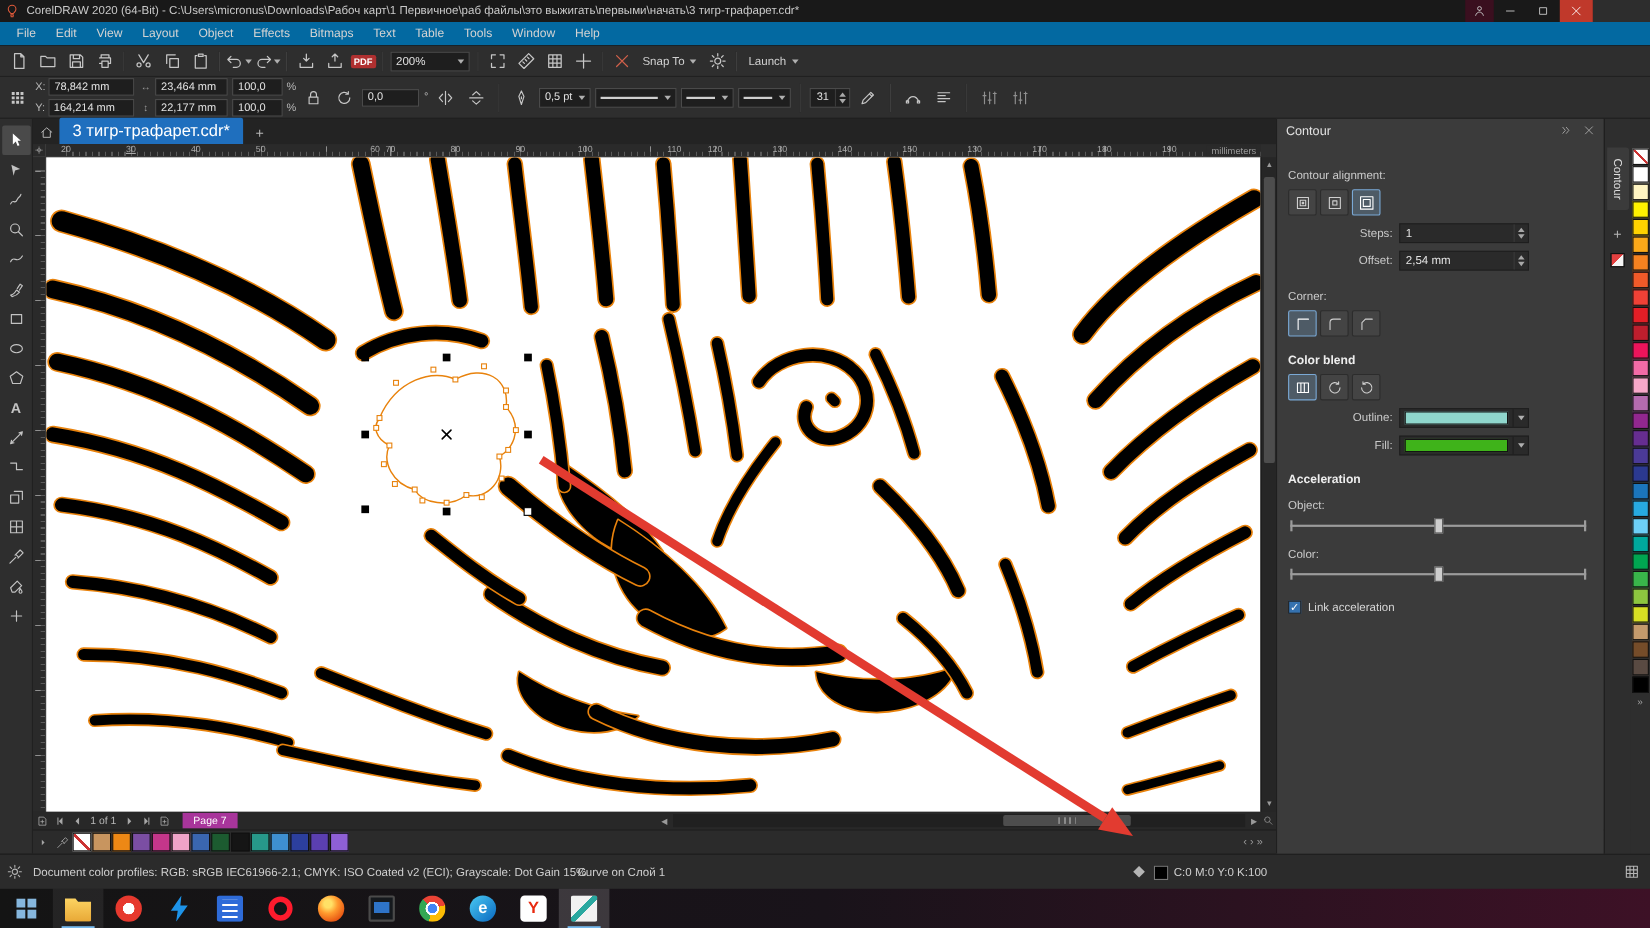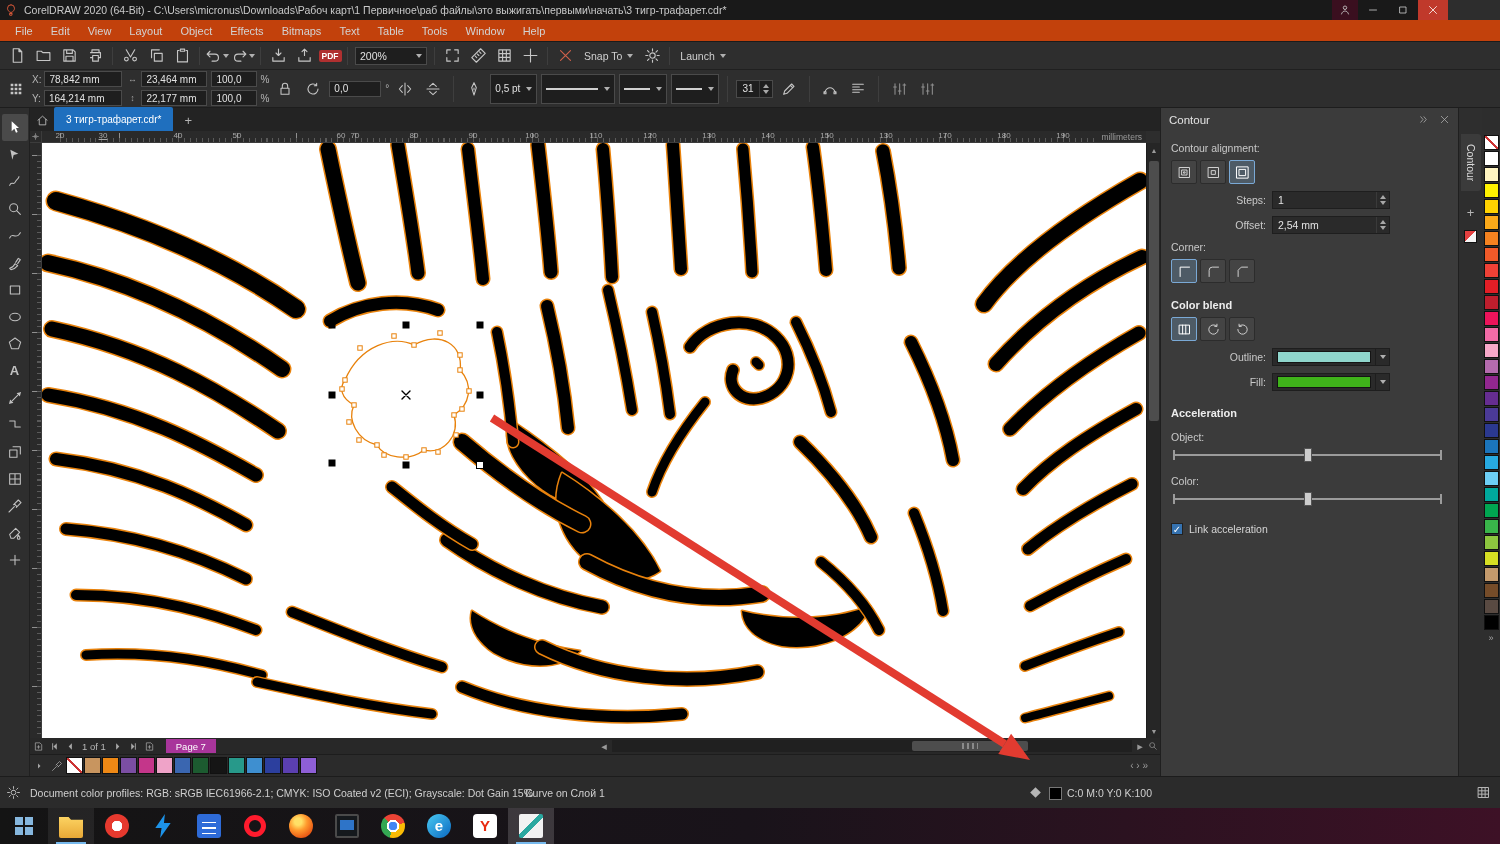--- a/index.html
+++ b/index.html
@@ -10,21 +10,21 @@
   .titlebar{position:absolute;left:0;top:0;width:1448px;height:20px;background:#191919;
             display:flex;align-items:center;padding-left:4px}
   .app-ico{width:14px;height:14px;color:#e05a3a;display:flex;align-items:center;justify-content:center}
   .title-text{margin-left:6px;font-size:10.5px;color:#c9c9c9;white-space:nowrap}
   .win-btns{margin-left:auto;display:flex;height:20px}
   .wb{width:30px;height:20px;display:flex;align-items:center;justify-content:center;color:#cfcfcf}
   .wb svg{width:12px;height:12px}
   .wb.user{background:#3a0f1f;width:26px}
   .wb.close{background:#c0392b;color:#fff}
   
-  .menubar{position:absolute;left:0;top:20px;width:1500px;height:22px;background:#c2410c;
+  .menubar{position:absolute;left:0;top:20px;width:1500px;height:22px;background:#0369a1;
            display:flex;align-items:center;padding-left:6px;border-bottom:1px solid #1b1b1b}
   .menu-item{padding:0 9px;line-height:22px;color:#d3d3d3;font-size:11px;cursor:default}
   
   .toolbar{position:absolute;left:0;top:42px;width:1500px;height:28px;background:#2e2e2e;
            display:flex;align-items:center;padding-left:4px;border-bottom:1px solid #202020}
   .tb-btn{width:26px;height:24px;display:flex;align-items:center;justify-content:center;color:#c6c6c6;border-radius:2px}
   .tb-btn svg{width:17px;height:17px}
   .tb-sep{width:1px;height:18px;background:#1c1c1c;border-right:1px solid #3e3e3e;margin:0 4px}
   .tb-caret{margin-left:1px}
   .caret{width:0;height:0;border-left:3px solid transparent;border-right:3px solid transparent;border-top:4px solid #b0b0b0}
@@ -39,39 +39,39 @@
   .pb-ico svg{width:16px;height:16px}
   .pb-ico.dim{color:#8f8f8f}
   .pb-stack{display:flex;flex-direction:column;gap:3px}
   .pb-row{display:flex;align-items:center;gap:3px;height:16px}
   .pb-lab{color:#b5b5b5;font-size:10px}
   .pb-field{background:#1e1e1e;border:1px solid #4a4a4a;color:#e2e2e2;font-size:10px;height:16px;
             display:flex;align-items:center;padding:0 4px}
   .w72{width:78px}.w64{width:66px}.w48{width:46px}.w56{width:52px}
   .pb-ic-s{width:12px;color:#9f9f9f;font-size:9px;text-align:center}
   .pb-sep{width:1px;height:26px;background:#1c1c1c;border-right:1px solid #3e3e3e;margin:0 4px}
-  .pb-combo{display:flex;align-items:center;background:#1e1e1e;border:1px solid #4a4a4a;height:30px;padding:0 4px;gap:6px;color:#e0e0e0;font-size:10px}
+  .pb-combo{display:flex;align-items:center;background:#1e1e1e;border:1px solid #4a4a4a;height:18px;padding:0 4px;gap:6px;color:#e0e0e0;font-size:10px}
   .linesample{width:52px;height:0;border-top:2px solid #cfcfcf}
   .linesample.short{width:26px}
   .pb-spinner{display:flex;align-items:center;background:#1e1e1e;border:1px solid #4a4a4a;height:18px;padding-left:5px;color:#e0e0e0;font-size:10px}
   .spin{display:flex;flex-direction:column;justify-content:center;gap:2px;width:13px;align-items:center;border-left:1px solid #3a3a3a;margin-left:5px;height:100%}
   .tri-up{width:0;height:0;border-left:3px solid transparent;border-right:3px solid transparent;border-bottom:4px solid #a8a8a8}
   .tri-down{width:0;height:0;border-left:3px solid transparent;border-right:3px solid transparent;border-top:4px solid #a8a8a8}
   
   .toolbox{position:absolute;left:0;top:108px;width:30px;height:668px;background:#2e2e2e;border-right:1px solid #202020;
            display:flex;flex-direction:column;align-items:center;padding-top:6px}
   .tool{width:26px;height:27px;display:flex;align-items:center;justify-content:center;color:#c2c2c2;border-radius:2px}
   .tool svg{width:16px;height:16px}
   .tool.active{background:#4a4a4a;color:#fff}
   .tool .tA{font-size:13px;font-weight:bold;color:#c2c2c2}
   
   .tabbar{position:absolute;left:30px;top:108px;width:1130px;height:23px;background:#232323;display:flex;align-items:flex-end}
   .home-btn{width:20px;height:20px;display:flex;align-items:center;justify-content:center;color:#bdbdbd;margin:0 2px 1px 2px}
   .home-btn svg{width:13px;height:13px}
-  .doctab{height:21px;background:#1f6fbe;color:#fff;display:flex;align-items:center;padding:12px 12px;font-size:10px;border-radius:2px 2px 0 0}
+  .doctab{height:21px;background:#1f6fbe;color:#fff;display:flex;align-items:center;padding:12px 12px;font-size:15px;border-radius:2px 2px 0 0}
   .addtab{width:18px;height:18px;display:flex;align-items:center;justify-content:center;color:#b5b5b5;margin:0 0 2px 6px;font-size:13px}
   
   .ruler-corner{position:absolute;left:30px;top:131px;width:12px;height:12px;background:#2a2a2a;border-right:1px solid #3c3c3c;border-bottom:1px solid #3c3c3c;color:#9a9a9a;display:flex;align-items:center;justify-content:center}
   .ruler-corner svg{width:9px;height:9px}
   .hruler{position:absolute;left:42px;top:131px;width:1104px;height:12px;background-color:#2a2a2a;border-bottom:1px solid #3c3c3c;
           background-image:repeating-linear-gradient(90deg,#5a5a5a 0 1px,transparent 1px 5.9px),repeating-linear-gradient(90deg,#909090 0 1px,transparent 1px 59px);
           background-size:100% 4px,100% 9px;background-repeat:no-repeat;background-position:18px 100%,18px 100%}
   .hruler .rlab{position:absolute;top:0;width:22px;margin-left:-11px;text-align:center;font-size:8px;color:#a8a8a8}
   .hruler .unit{position:absolute;right:4px;top:1px;font-size:8.5px;color:#9a9a9a;background:#2a2a2a;padding-left:4px}
   .vruler{position:absolute;left:30px;top:143px;width:12px;height:595px;background-color:#2a2a2a;border-right:1px solid #3c3c3c;
@@ -109,21 +109,21 @@
   .sb-ic{width:16px;height:16px;color:#b5b5b5}
   .sb-ic svg{width:15px;height:15px}
   .sb-sw{width:13px;height:13px;border:1px solid #777;display:inline-block}
   
   .docker{position:absolute;left:1160px;top:108px;width:298px;height:668px;background:#3b3b3b;border-left:1px solid #1f1f1f;z-index:10}
   .dk-head{height:24px;display:flex;align-items:center;padding:0 8px;gap:8px}
   .dk-title{font-size:11.5px;color:#e3e3e3}
   .dk-headic{margin-left:auto;display:flex;gap:10px;color:#b5b5b5}
   .dk-headic svg{width:11px;height:11px}
   .dk-body{padding:4px 14px 0 10px}
-  .dk-label{color:#c9c9c9;font-size:10.5px;margin-top:6px}
+  .dk-label{color:#c9c9c9;font-size:10.5px;margin-top:18px}
   .dk-btnrow{display:flex;gap:3px;margin:6px 0 4px 0}
   .dk-btn{width:26px;height:24px;border:1px solid #2c2c2c;background:#444;color:#cfcfcf;border-radius:2px;display:flex;align-items:center;justify-content:center}
   .dk-btn svg{width:15px;height:15px}
   .dk-btn.active{border-color:#7aa9d6;background:#4e5b66;color:#fff}
   .dk-fieldrow{display:flex;align-items:center;justify-content:flex-end;margin:7px 0;padding-right:54px;gap:6px}
   .dk-rlabel{color:#c9c9c9;font-size:10.5px}
   .dk-input{display:flex;align-items:center;background:#2a2a2a;border:1px solid #1e1e1e;height:18px;width:118px;color:#e3e3e3;font-size:10.5px}
   .dk-input .val{flex:1;padding:0 5px}
   .dk-section{color:#ededed;font-weight:bold;font-size:11px;margin-top:16px}
   .dk-swcombo{display:flex;align-items:center;background:#2a2a2a;border:1px solid #1e1e1e;height:18px;width:118px}
@@ -559,29 +559,29 @@
   </div>
 
   <div class="ruler-corner">
       <svg viewBox="0 0 24 24">
         <path d="M12 4v16M4 12h16M12 12m-4 0a4 4 0 1 0 8 0 4 4 0 1 0-8 0" fill="none" stroke="currentColor" stroke-width="1.6" stroke-linecap="round" stroke-linejoin="round"></path>
       </svg>
     </div>
   <div class="hruler" id="hruler">
     <span class="unit">millimeters</span>
   <span class="rlab" style="left: 18px;">20</span>
-      <span class="rlab" style="left: 61px; text-decoration: underline;">30</span>
+      <span class="rlab" style="left: 77px; text-decoration: underline;">30</span>
       <span class="rlab" style="left: 136px;">40</span>
       <span class="rlab" style="left: 195px;">50</span>
       <span class="rlab" style="left: 268px; margin-left: 20px;">60</span>
       <span class="rlab" style="left: 313px;">70</span>
       <span class="rlab" style="left: 372px;">80</span>
       <span class="rlab" style="left: 431px;">90</span>
       <span class="rlab" style="left: 490px;">100</span>
-      <span class="rlab" style="left: 554px;">110</span>
+      <span class="rlab" style="left: 571px;">110</span>
       <span class="rlab" style="left: 608px;">120</span>
       <span class="rlab" style="left: 667px;">130</span>
       <span class="rlab" style="left: 726px;">140</span>
       <span class="rlab" style="left: 785px;">150</span>
       <span class="rlab" style="left: 844px;">130</span>
       <span class="rlab" style="left: 903px;">170</span>
       <span class="rlab" style="left: 962px;">180</span>
       <span class="rlab" style="left: 1021px;">190</span>
     </div>
   <div class="vruler"></div>

